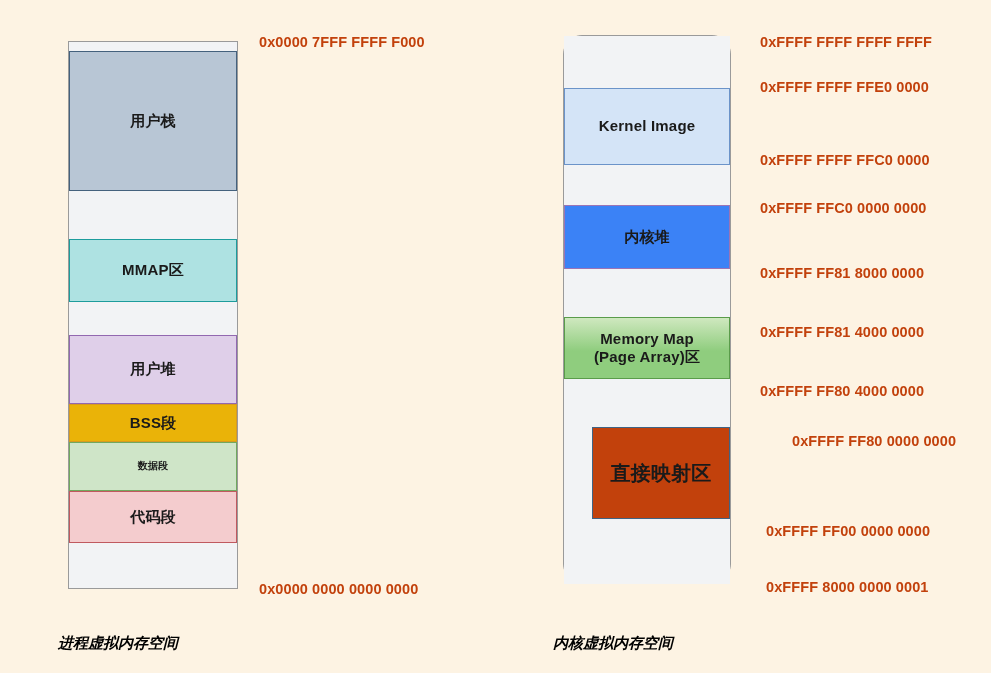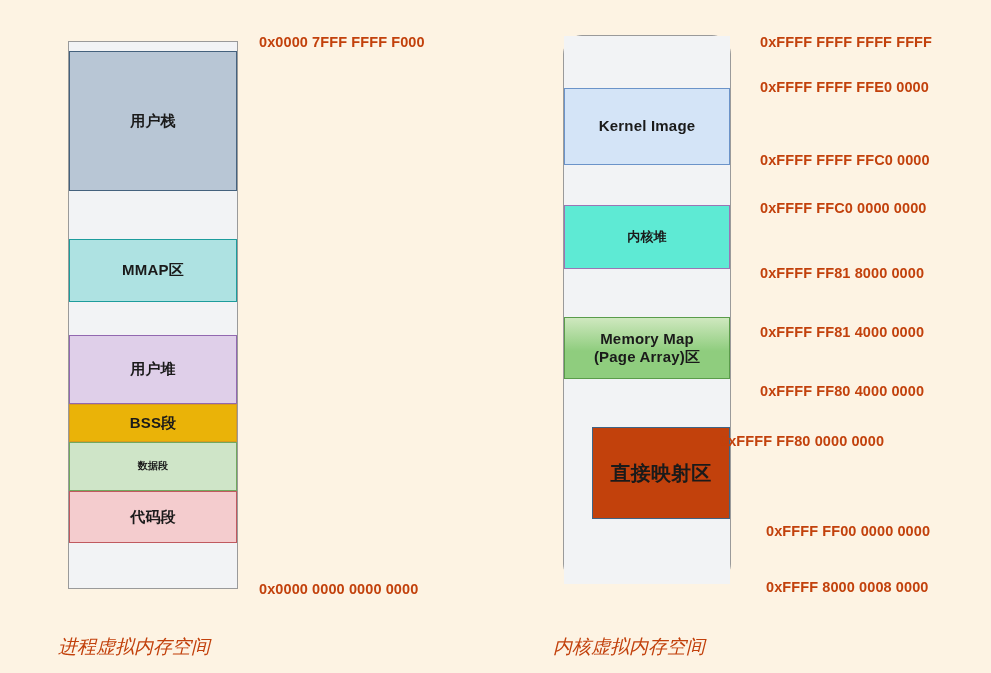--- a/index.html
+++ b/index.html
@@ -56,24 +56,24 @@
     font-size: 14.5px;
     font-weight: bold;
     color: #c2410c;
     white-space: nowrap;
     letter-spacing: .1px;
   }
 
   
   .caption {
     position: absolute;
-    font-size: 19px;
-    font-weight: normal;
+    font-size: 15px;
+    font-weight: bold;
     font-style: italic;
-    color: #c2410c;
+    color: #000000;
     white-space: nowrap;
   }
   #process-caption { left: 58px; top: 634px; }
   #kernel-caption  { left: 553px; top: 634px; }
 </style>
 </head>
 <body style="background: rgb(253, 243, 227);">
 
 <div class="stage">
 
@@ -100,21 +100,21 @@
         <span class="lbl">代码段</span>
       </div>
       <div class="block gap" style="height: 45px; flex: 0 0 45px; background: rgb(242, 243, 245); font-size: 15px;"></div>
     </div>
   <div class="column" id="kernel-column">
       <div class="block gap" style="height: 52px; flex: 0 0 52px; background: rgb(242, 243, 245); font-size: 15px;"></div>
       <div class="block filled" style="height: 77px; flex: 0 0 77px; background: rgb(212, 228, 247); border-color: rgb(107, 147, 201); font-size: 15px;">
         <span class="lbl">Kernel Image</span>
       </div>
       <div class="block gap" style="height: 40px; flex: 0 0 40px; background: rgb(242, 243, 245); font-size: 15px;"></div>
-      <div class="block filled" style="height: 64px; flex: 0 0 64px; background: #5eead4; border-color: rgb(155, 116, 181); font-size: 13px;">
+      <div class="block filled" style="height: 64px; flex: 0 0 64px; background: #3b82f6; border-color: rgb(155, 116, 181); font-size: 15px;">
         <span class="lbl">内核堆</span>
       </div>
       <div class="block gap" style="height: 48px; flex: 0 0 48px; background: rgb(242, 243, 245); font-size: 15px;"></div>
       <div class="block filled" style="height: 62px; flex: 0 0 62px; background: linear-gradient(rgb(207, 232, 191) 0%, rgb(143, 205, 126) 55%, rgb(143, 205, 126) 100%); border-color: rgb(90, 156, 74); font-size: 15px;">
         <span class="lbl">Memory Map
 (Page Array)区</span>
       </div>
       <div class="block gap" style="height: 48px; flex: 0 0 48px; background: rgb(242, 243, 245); font-size: 15px;"></div>
       <div class="block filled" style="height: 92px; flex: 0 0 92px; background: #c2410c; border-color: rgb(63, 99, 132); font-size: 20px; margin-left: 28px;">
         <span class="lbl">直接映射区</span>
@@ -127,22 +127,22 @@
       <div class="addr" style="left: 259px; top: 581px;">0x0000 0000 0000 0000</div>
     </div>
   <div id="kernel-addresses">
       <div class="addr" style="left: 760px; top: 34px;">0xFFFF FFFF FFFF FFFF</div>
       <div class="addr" style="left: 760px; top: 79px;">0xFFFF FFFF FFE0 0000</div>
       <div class="addr" style="left: 760px; top: 152px;">0xFFFF FFFF FFC0 0000</div>
       <div class="addr" style="left: 760px; top: 200px;">0xFFFF FFC0 0000 0000</div>
       <div class="addr" style="left: 760px; top: 265px;">0xFFFF FF81 8000 0000</div>
       <div class="addr" style="left: 760px; top: 324px;">0xFFFF FF81 4000 0000</div>
       <div class="addr" style="left: 760px; top: 383px;">0xFFFF FF80 4000 0000</div>
-      <div class="addr" style="left: 720px; top: 433px;">0xFFFF FF80 0000 0000</div>
+      <div class="addr" style="left: 792px; top: 433px;">0xFFFF FF80 0000 0000</div>
       <div class="addr" style="left: 766px; top: 523px;">0xFFFF FF00 0000 0000</div>
-      <div class="addr" style="left: 766px; top: 579px;">0xFFFF 8000 0008 0000</div>
+      <div class="addr" style="left: 766px; top: 579px;">0xFFFF 8000 0000 0001</div>
     </div>
 
   <div class="caption" id="process-caption">进程虚拟内存空间</div>
 
   <div class="caption" id="kernel-caption">内核虚拟内存空间</div>
 
 </div>
 
 </body></html>

